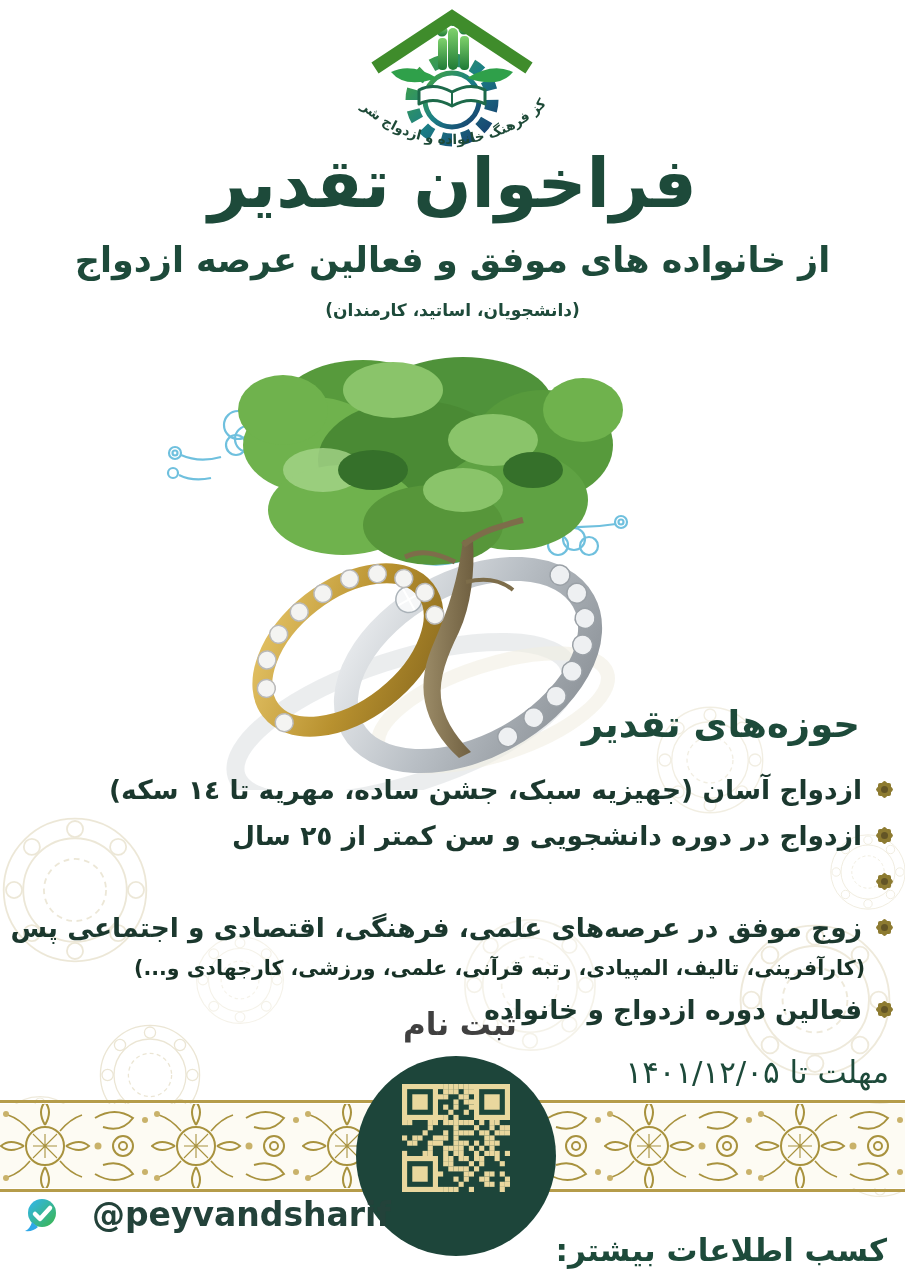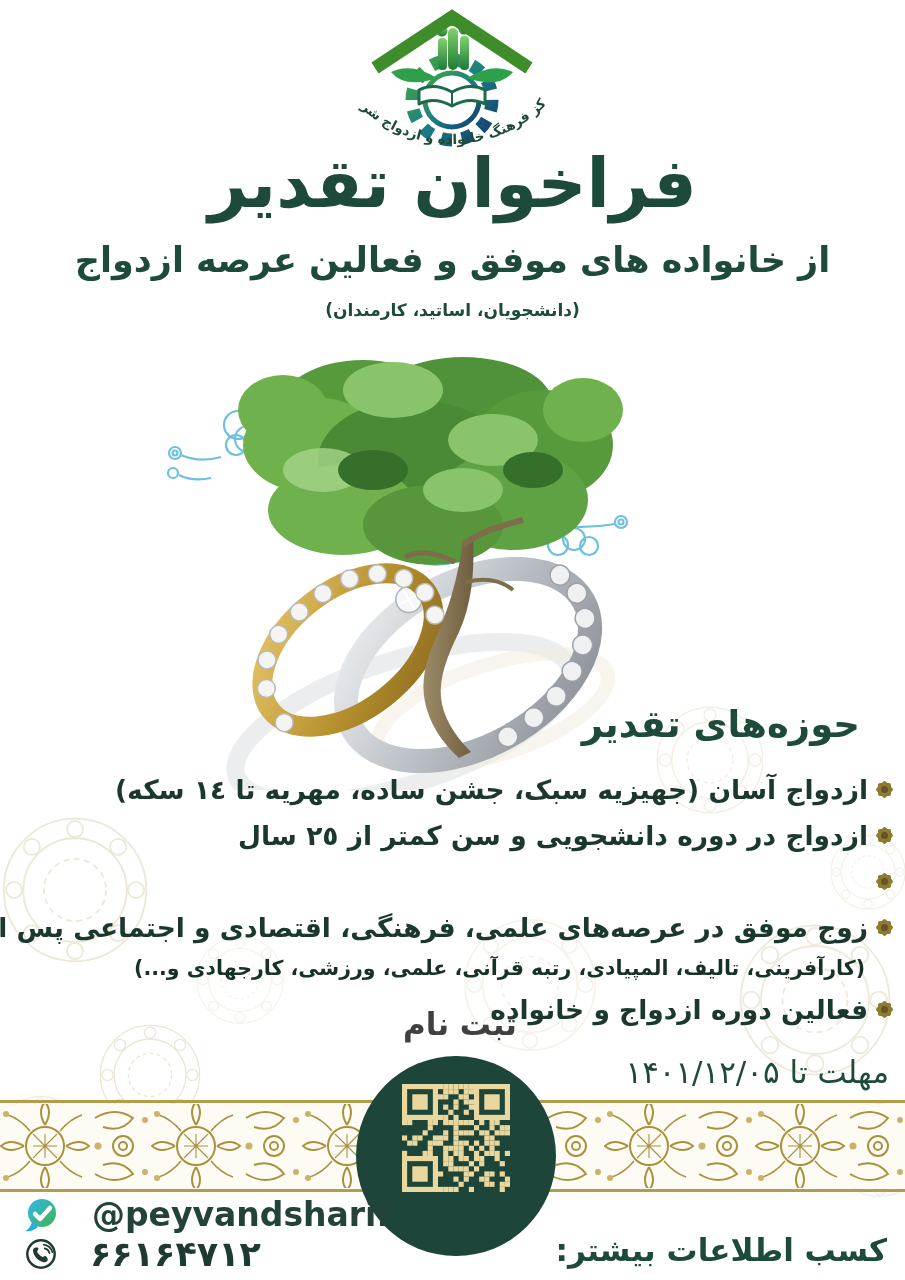--- a/index.html
+++ b/index.html
@@ -26,21 +26,21 @@
   .art{left:163px;top:350px;width:490px;height:440px;z-index:1;}
   .areas-heading{
     right:45px;top:703px;direction:rtl;font-size:37px;font-weight:bold;
     color:#1d4a3a;z-index:2;white-space:nowrap;
   }
   .areas-list{
     margin:0;padding:0;list-style:none;direction:rtl;
     right:14px;left:0;top:766px;z-index:2;
   }
   .areas-list li{
-    display:flex;align-items:center;gap:10px;height:46px;
+    display:flex;align-items:center;gap:16px;height:46px;
     font-size:26.5px;font-weight:bold;color:#1b382e;white-space:nowrap;
   }
   .areas-list li.note{
     height:36px;font-size:20.5px;padding-right:26px;color:#173126;
   }
   .bullet{position:relative;width:13px;height:13px;flex:0 0 13px;background:#8d7b31;border-radius:2px;}
   .bullet::before{content:"";position:absolute;inset:0;background:#8d7b31;transform:rotate(45deg);border-radius:2px;}
   .bullet::after{content:"";position:absolute;inset:3px;background:#635526;border-radius:50%;}
   .register-label{
     left:393px;top:1006px;width:134px;text-align:center;direction:rtl;
@@ -475,23 +475,15 @@
             <stop offset="0" stop-color="#31b6f2"></stop>
               <stop offset="1" stop-color="#3cb54a"></stop>
           </linearGradient>
         </defs>
         <circle cx="18" cy="17" r="14" fill="url(#chk)"></circle>
         <path d="M8,26 q-2,7 -7,9 q8,1 13,-4 z" fill="#2fa8e8"></path>
         <path d="M11,18 l5,5 l10,-11" stroke="#ffffff" stroke-width="4.5" fill="none" stroke-linecap="round" stroke-linejoin="round"></path>
       </svg>
       <span class="handle">@peyvandsharif</span>
     </div>
-    <div class="c-row">
-      <svg width="34" height="34" viewBox="0 0 36 36">
-        <circle cx="18" cy="18" r="14.5" stroke="#1e3a33" stroke-width="2.6" fill="none"></circle>
-        <path d="M12,11 c-2.5,0.5 -3,3 -2,6 c1.5,4.5 5.5,8.5 10,9.5 c3,0.7 5,-0.5 5.3,-2.6 l-1.5,-3 c-0.4,-0.8 -1.3,-1 -2.2,-0.6 l-2,1 c-2.3,-1.2 -4.8,-3.7 -5.8,-6 l1.2,-2 c0.5,-0.9 0.2,-1.8 -0.6,-2.2 z" fill="#1e3a33"></path>
-        <path d="M22,12 q4,1 5,5 M21,8 q7,1 9,8" stroke="#1e3a33" stroke-width="1.8" fill="none" stroke-linecap="round"></path>
-      </svg>
-      <span class="phone">۶۶۱۶۴۷۱۲</span>
-    </div>
   </div>
 
 </div>
 
 </body></html>

